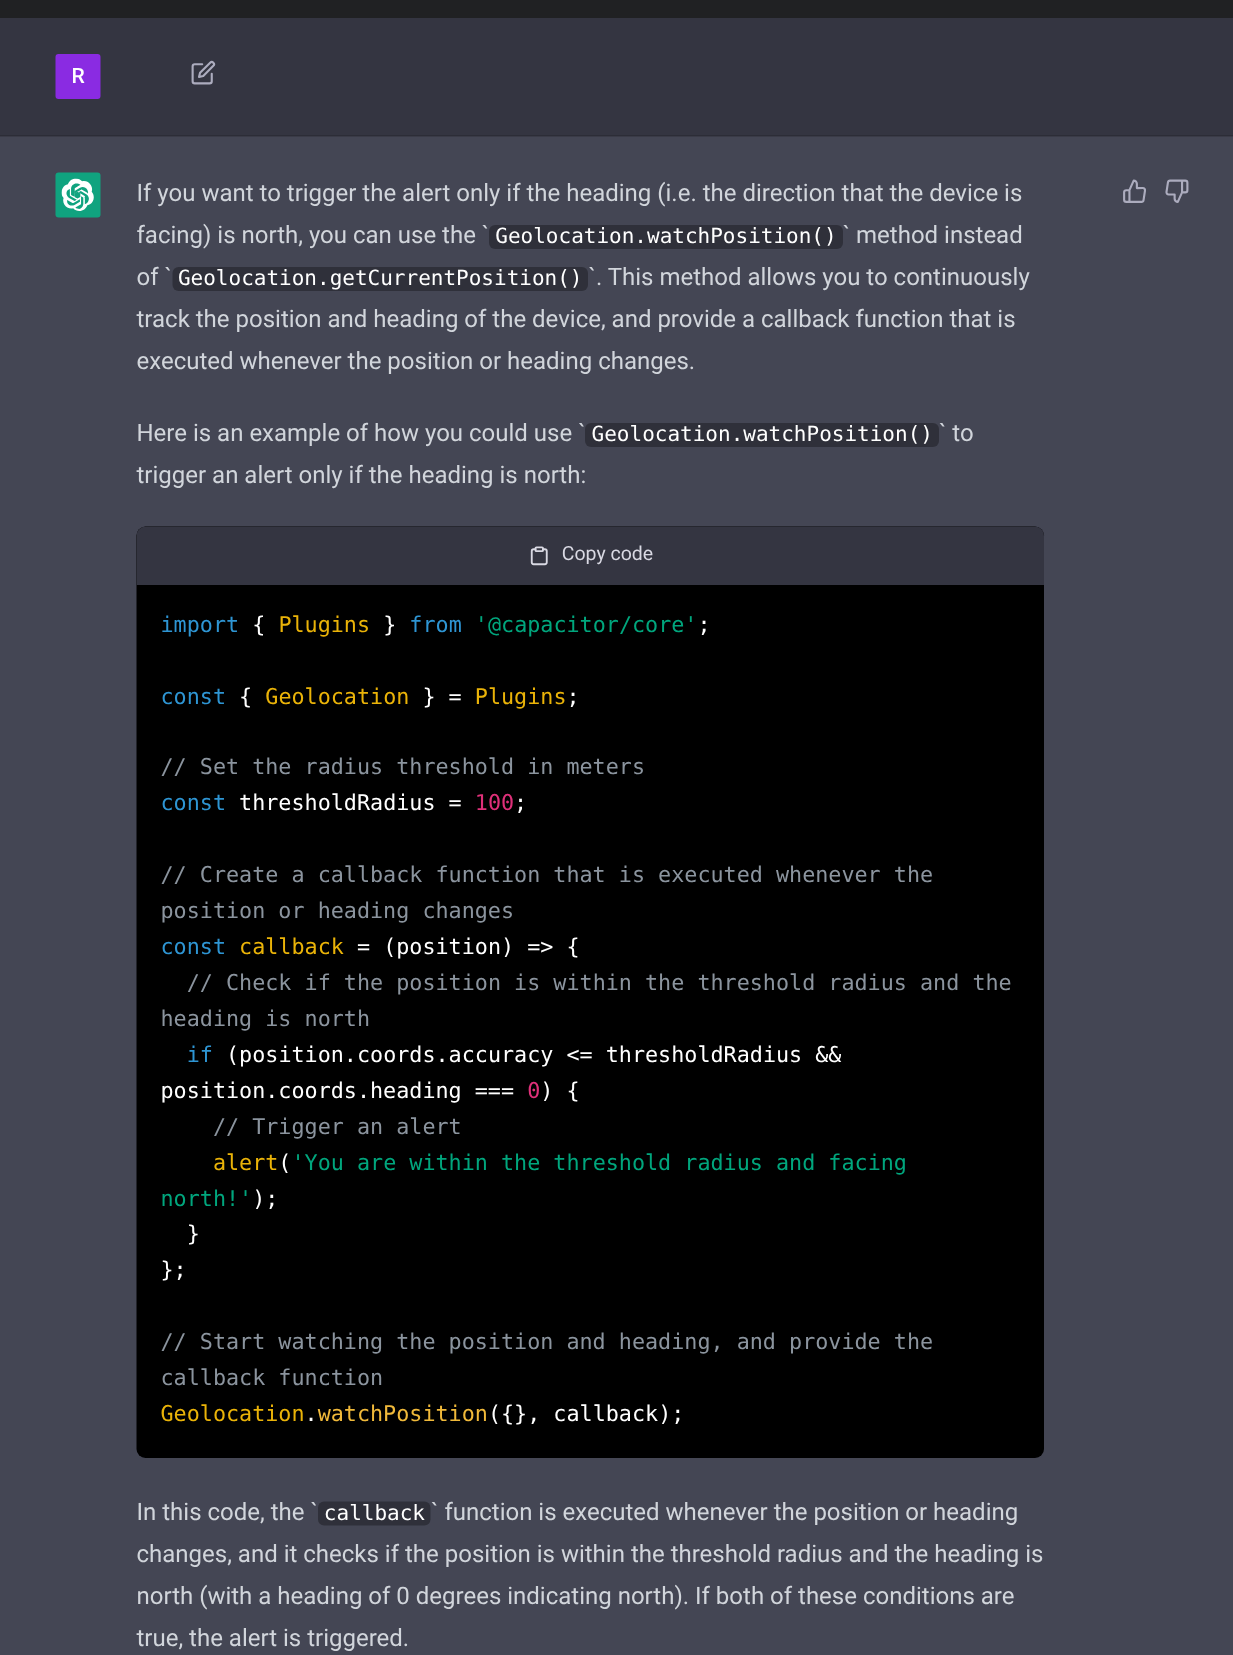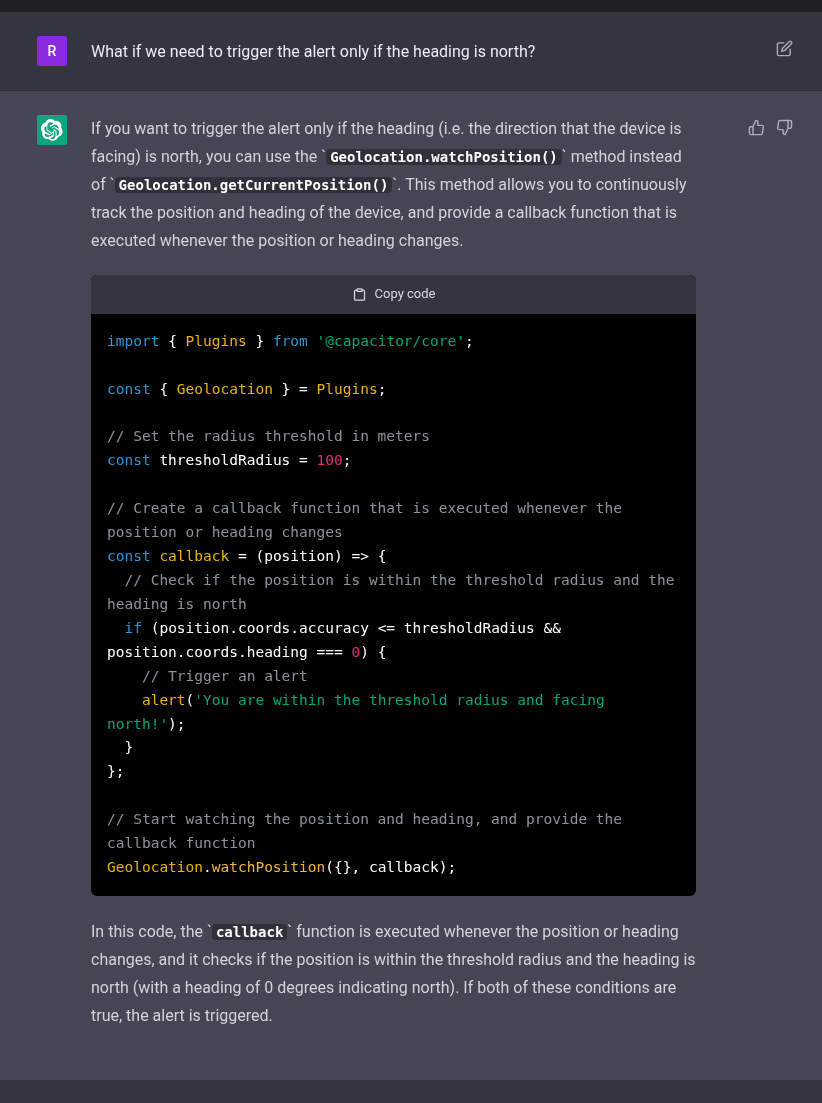--- a/index.html
+++ b/index.html
@@ -93,21 +93,21 @@
       color: #d1d5db;
       margin-bottom: 20px;
     }
     code.inline {
       background: rgba(0,0,0,0.3);
       padding: 0px 4px;
       border-radius: 4px;
       font-family: ui-monospace, SFMono-Regular, Menlo, Monaco, Consolas, monospace;
       font-size: 14px;
       color: #fff;
-      font-weight: 700;
+      font-weight: 400;
     }
     .code-block {
       background: #000;
       border-radius: 6px;
       margin: 10px 0 22px 0;
       overflow: hidden;
     }
     .code-header {
       background: #343541;
       padding: 8px 16px;
@@ -148,42 +148,42 @@
   </style>
 </head>
 <body>
 
 <div class="top-bar"></div>
 
 <div class="user-row">
   <div class="avatar avatar-user">
     <span>R</span>
   </div>
-  <div class="message-content">
-    <div class="user-text">What if we need to trigger the alert only if the heading is north?</div>
-  </div>
   <div class="actions">
     <div class="icon-btn">
       <svg viewBox="0 0 24 24" fill="none" stroke="currentColor" stroke-width="2" stroke-linecap="round" stroke-linejoin="round">
           <path d="M11 4H4a2 2 0 0 0-2 2v14a2 2 0 0 0 2 2h14a2 2 0 0 0 2-2v-7"></path>
           <path d="M18.5 2.5a2.121 2.121 0 0 1 3 3L12 15l-4 1 1-4 9.5-9.5z"></path>
         </svg>
     </div>
   </div>
 </div>
 
 <div class="assistant-row">
   <div class="avatar avatar-assistant">
     <svg viewBox="0 0 41 41" fill="#fff">
         <path d="M37.5 16.5c.9-2.7.6-5.7-.9-8.1-2.2-3.9-6.7-5.9-11-4.9C23.7 1.4 20.9 0 17.9 0c-4.5 0-8.5 2.9-9.9 7.2-2.8.6-5.2 2.3-6.6 4.8C-.9 15.9-.4 20.8 2.6 24.1c-.9 2.7-.6 5.7.9 8.1 2.2 3.9 6.7 5.9 11 4.9 1.9 2.1 4.7 3.4 7.7 3.4 4.5 0 8.5-2.9 9.9-7.2 2.8-.6 5.2-2.3 6.6-4.8 2.3-3.9 1.7-8.8-1.2-12zM22.2 37.9c-1.8 0-3.6-.6-5-1.8l6.6-3.8c.3-.2.5-.5.5-.9V22l2.8 1.6v7.7c0 3.6-2.9 6.6-6.6 6.6h-.3zM8 31.8c-.9-1.6-1.3-3.4-.9-5.2l6.6 3.8c.3.2.7.2 1.1 0l8.1-4.7v3.2l-6.7 3.9c-3.2 1.8-7.2.7-9-2.4l-.2-.6zM6.3 16.5c.9-1.6 2.4-2.8 4.1-3.4v7.7c0 .4.2.7.5.9l8.1 4.7-2.8 1.6-6.7-3.9c-3.2-1.8-4.3-5.8-2.4-9l-.8 1.4zm23 5.4L21.2 17.2l2.8-1.6 6.7 3.9c3.2 1.8 4.3 5.8 2.4 9-.9 1.6-2.4 2.8-4.1 3.4v-7.7c0-.4-.2-.7-.5-.9l.8-1.4zm2.8-4.2l-6.6-3.8c-.3-.2-.7-.2-1.1 0l-8.1 4.7v-3.2l6.7-3.9c3.2-1.8 7.2-.7 9 2.4.9 1.6 1.3 3.4.9 5.2l-.8-1.4zM14.7 22l-2.8-1.6v-7.7c0-3.6 3-6.6 6.6-6.6 1.8 0 3.6.6 5 1.8l-6.6 3.8c-.3.2-.5.5-.5.9V22h.3zm1.5-3.3l3.6-2.1 3.6 2.1v4.2l-3.6 2.1-3.6-2.1v-4.2z"></path>
       </svg>
   </div>
   <div class="message-content assistant-text">
     <p>
       <span>If you want to trigger the alert only if the heading (i.e. the direction that the device is facing) is north, you can use the </span>`<code class="inline">Geolocation.watchPosition()</code>`<span> method instead of </span>`<code class="inline">Geolocation.getCurrentPosition()</code>`<span>. This method allows you to continuously track the position and heading of the device, and provide a callback function that is executed whenever the position or heading changes.</span>
+    </p>
+    <p>
+      <span>Here is an example of how you could use </span>`<code class="inline">Geolocation.watchPosition()</code>`<span> to trigger an alert only if the heading is north:</span>
     </p>
 
     <div class="code-block">
       <div class="code-header">
         <div class="copy-btn">
           <svg viewBox="0 0 24 24" fill="none" stroke="currentColor" stroke-width="2" stroke-linecap="round" stroke-linejoin="round">
               <rect x="8" y="3" width="8" height="4" rx="1"></rect>
               <path d="M16 5h2a2 2 0 0 1 2 2v12a2 2 0 0 1-2 2H6a2 2 0 0 1-2-2V7a2 2 0 0 1 2-2h2"></path>
             </svg>
           <span>Copy code</span>

